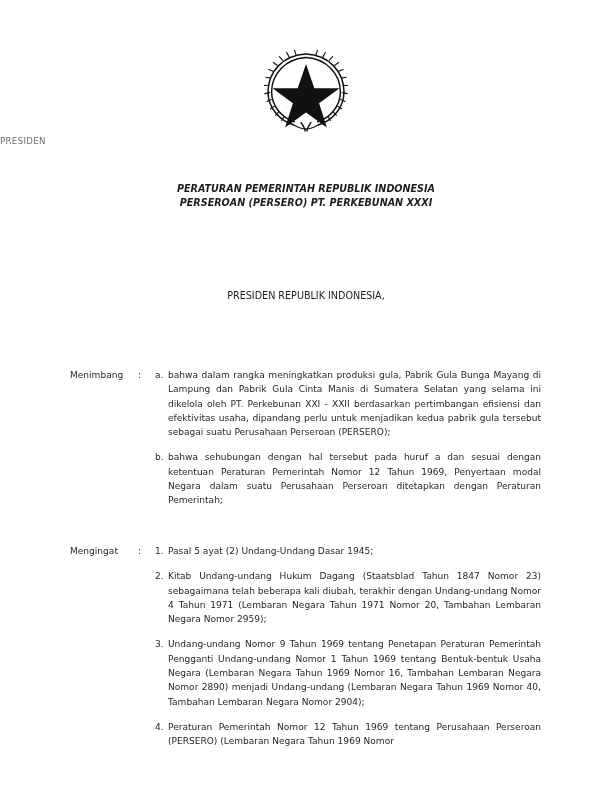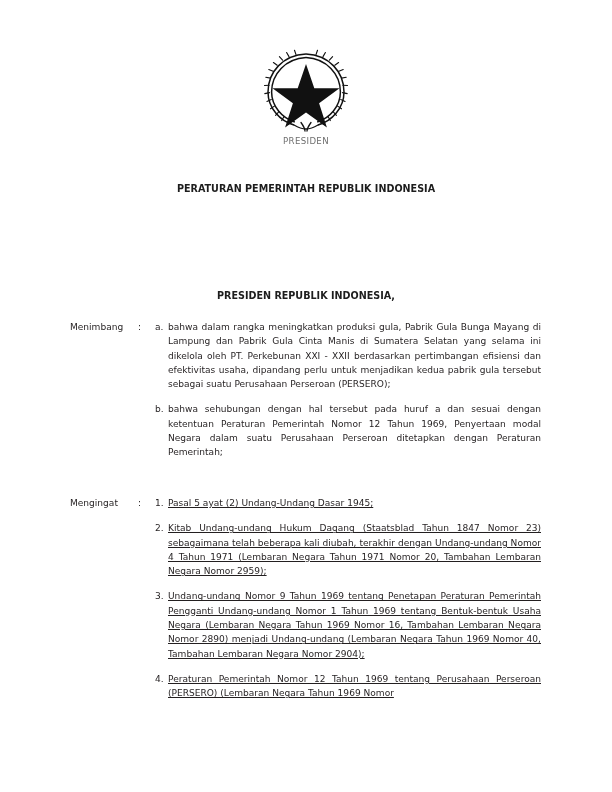--- a/index.html
+++ b/index.html
@@ -15,21 +15,21 @@
     color: #231f20;
     overflow: hidden;
   }
 
   
   .emblem-block {
     position: absolute;
     left: 0;
     top: 44px;
     width: 612px;
-    text-align: center;
+    text-align: left;
   }
   .emblem {
     display: block;
     margin: 0 auto;
   }
   .emblem-caption {
     margin-top: 4px;
     font-size: 8.6px;
     line-height: 11.2px;
     letter-spacing: 0.35px;
@@ -42,44 +42,45 @@
     position: absolute;
     left: 56px;
     top: 182px;
     width: 500px;
     text-align: center;
     font-weight: bold;
     font-size: 9.6px;
     line-height: 13.7px;
     color: #1d1d1d;
   }
-  .title-block .tline { white-space: nowrap; }
+  .title-block .tline { white-space: nowrap; font-style: italic; }
 
   .presiden-line {
     position: absolute;
     left: 56px;
     top: 289px;
     width: 500px;
     text-align: center;
-    font-weight: bold;
+    font-weight: normal;
     font-size: 9.6px;
     line-height: 13.7px;
     color: #1d1d1d;
   }
 
   
   .section {
     position: absolute;
     left: 70px;
     width: 471px;
     font-size: 9.05px;
     line-height: 14.3px;
+    margin-top: 48px;
   }
   #sec-menimbang { top: 320px; }
-  #sec-mengingat { top: 496px; text-decoration: underline; }
+  #sec-mengingat { top: 496px; }
 
   .sec-row {
     position: relative;
     min-height: 14.3px;
   }
   .sec-label {
     position: absolute;
     left: 0;
     top: 0;
     width: 66px;
@@ -164,20 +165,21 @@
       <path d="M48,78.5 C45.5,82 44.2,84.5 44,87"></path>
     </g>
   </svg>
   <div class="emblem-caption">
     <div>PRESIDEN</div>
   </div>
 </div>
 
 <div class="title-block">
   <div class="tline">PERATURAN PEMERINTAH REPUBLIK INDONESIA</div>
+  <div class="tline">PERSEROAN (PERSERO) PT. PERKEBUNAN XXXI</div>
 </div>
 
 <div class="presiden-line">PRESIDEN REPUBLIK INDONESIA,</div>
 
 <div class="section" id="sec-menimbang">
   <div class="sec-row">
     <div class="sec-label">Menimbang</div>
     <div class="sec-colon">:</div>
     <div class="items">
       <div class="item">

